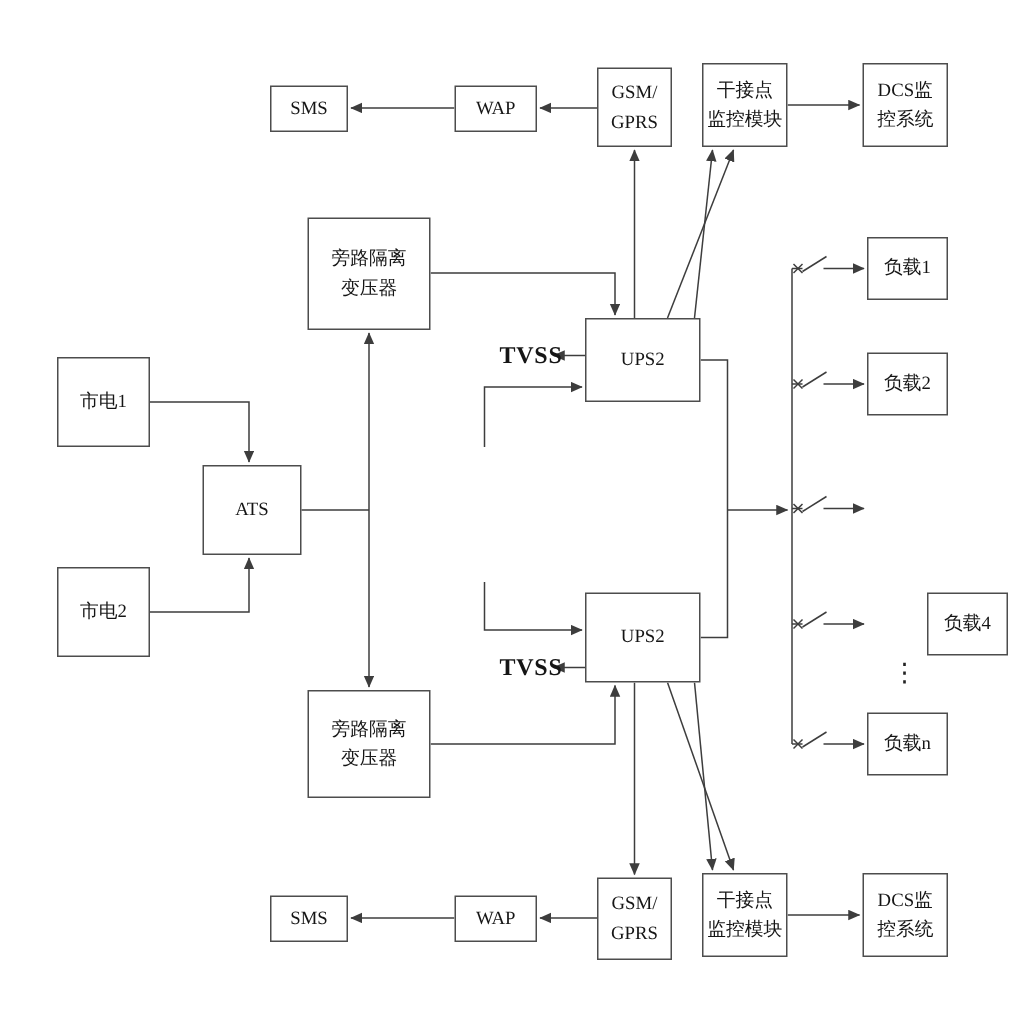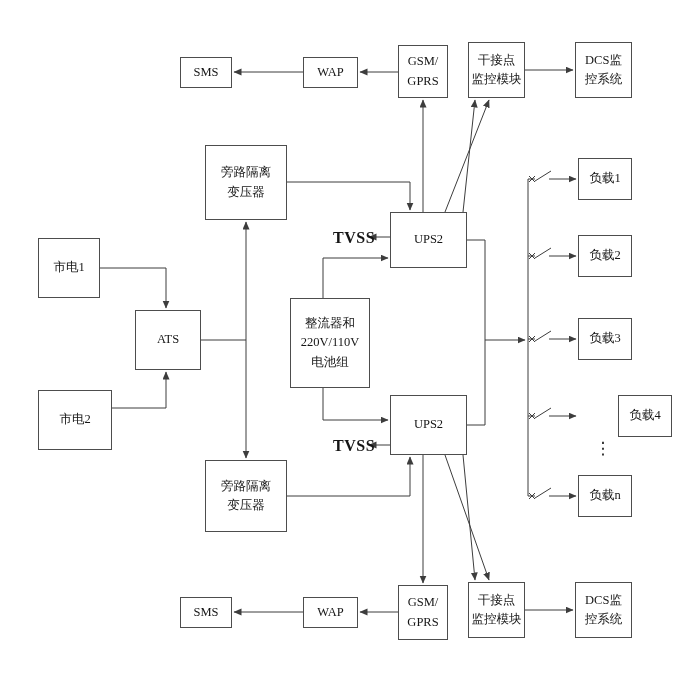--- a/index.html
+++ b/index.html
@@ -129,50 +129,42 @@
   <div class="node" style="left:205px;top:145px;width:82px;height:75px;">
     <div class="ln">旁路隔离</div>
     <div class="ln">变压器</div>
   </div>
   <div class="node" style="left:38px;top:238px;width:62px;height:60px;">
     <div class="ln">市电1</div>
   </div>
   <div class="node" style="left:135px;top:310px;width:66px;height:60px;">
     <div class="ln">ATS</div>
   </div>
-  <div class="node" style="left:38px;top:390px;width:74px;height:60px;">
+  <div class="node" style="left:38px;top:378px;width:62px;height:60px;">
     <div class="ln">市电2</div>
-  </div>
-  <div class="node" style="left:290px;top:298px;width:80px;height:90px;">
-    <div class="ln">整流器和</div>
-    <div class="ln">220V/110V</div>
-    <div class="ln">电池组</div>
   </div>
   <div class="node" style="left:390px;top:212px;width:77px;height:56px;">
     <div class="ln">UPS2</div>
   </div>
   <div class="node" style="left:390px;top:395px;width:77px;height:60px;">
     <div class="ln">UPS2</div>
   </div>
   <div class="node" style="left:205px;top:460px;width:82px;height:72px;">
     <div class="ln">旁路隔离</div>
     <div class="ln">变压器</div>
   </div>
 
   <div class="floating" style="left:333px;top:229px;">TVSS</div>
   <div class="floating" style="left:333px;top:437px;">TVSS</div>
 
   <div class="node" style="left:578px;top:158px;width:54px;height:42px;">
     <div class="ln">负载1</div>
   </div>
   <div class="node" style="left:578px;top:235px;width:54px;height:42px;">
     <div class="ln">负载2</div>
-  </div>
-  <div class="node" style="left:578px;top:318px;width:54px;height:42px;">
-    <div class="ln">负载3</div>
   </div>
   <div class="node" style="left:578px;top:395px;width:54px;height:42px;margin-left:40px;">
     <div class="ln">负载4</div>
   </div>
   <div class="dots" style="left:596px;top:444px;width:14px;">
     <span>⋮</span>
   </div>
   <div class="node" style="left:578px;top:475px;width:54px;height:42px;font-family:Liberation Serif, serif;">
     <div class="ln">负载n</div>
   </div>

